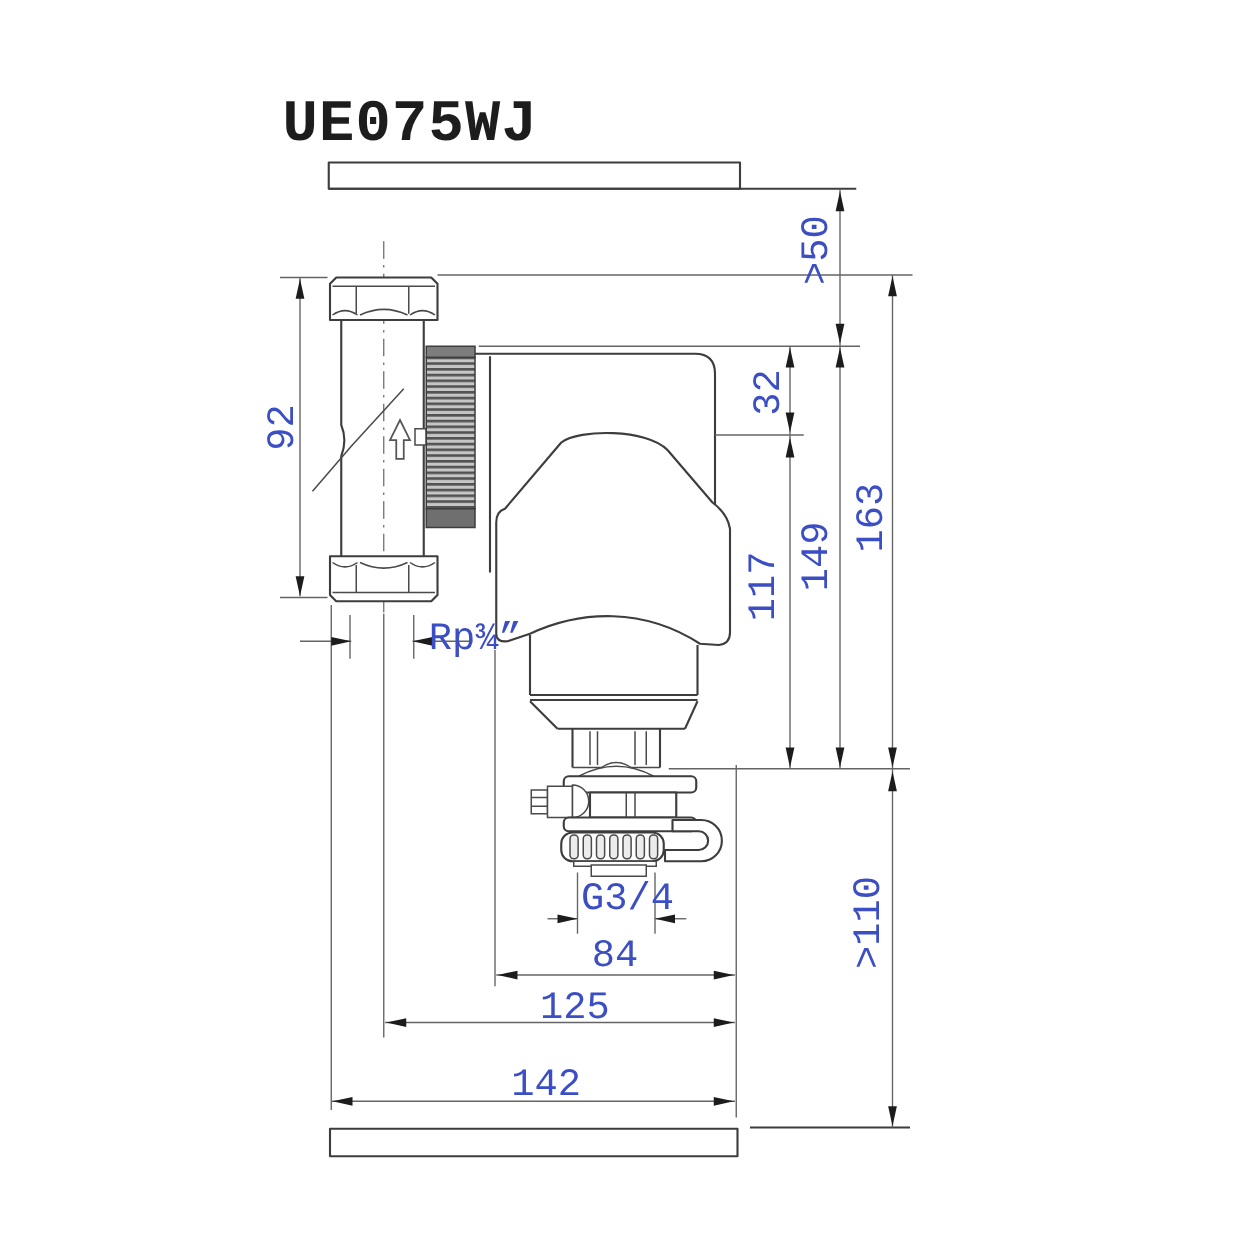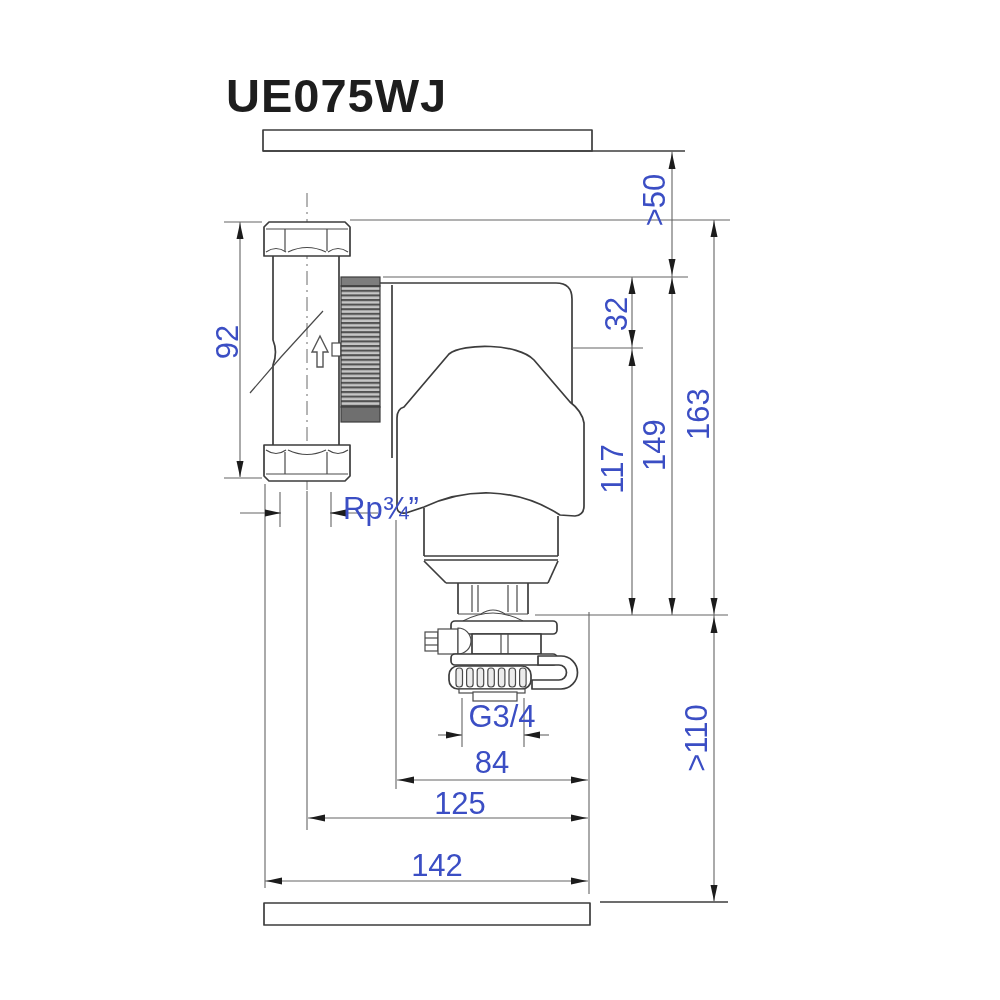--- a/index.html
+++ b/index.html
@@ -1,17 +1,17 @@
 <!DOCTYPE html>
 <html><head>
 <meta charset="utf-8">
 <style>
   html,body{margin:0;padding:0;background:#ffffff;}
   #canvas{width:1000px;height:1000px;position:relative;background:#ffffff;
-          font-family:Liberation Sans, sans-serif;}
+          font-family:Liberation Mono, monospace;}
   svg{display:block;}
   .s   {stroke:#3d3d3d;stroke-width:1.7;fill:none;stroke-linecap:butt;stroke-linejoin:round;}
   .sf  {stroke:#3d3d3d;stroke-width:1.7;fill:#ffffff;stroke-linejoin:round;}
   .fw  {fill:#ffffff;stroke:none;}
   .t   {stroke:#4a4a4a;stroke-width:1.2;fill:none;}
   .tf  {stroke:#4a4a4a;stroke-width:1.2;fill:#ffffff;}
   .rg  {stroke:#4a4a4a;stroke-width:1.2;fill:#ececec;}
   .d   {stroke:#646464;stroke-width:1.1;fill:none;}
   .cl  {stroke:#6a6a6a;stroke-width:1;fill:none;stroke-dasharray:14 5 2 5;}
   .a   {fill:#1c1c1c;stroke:none;}

